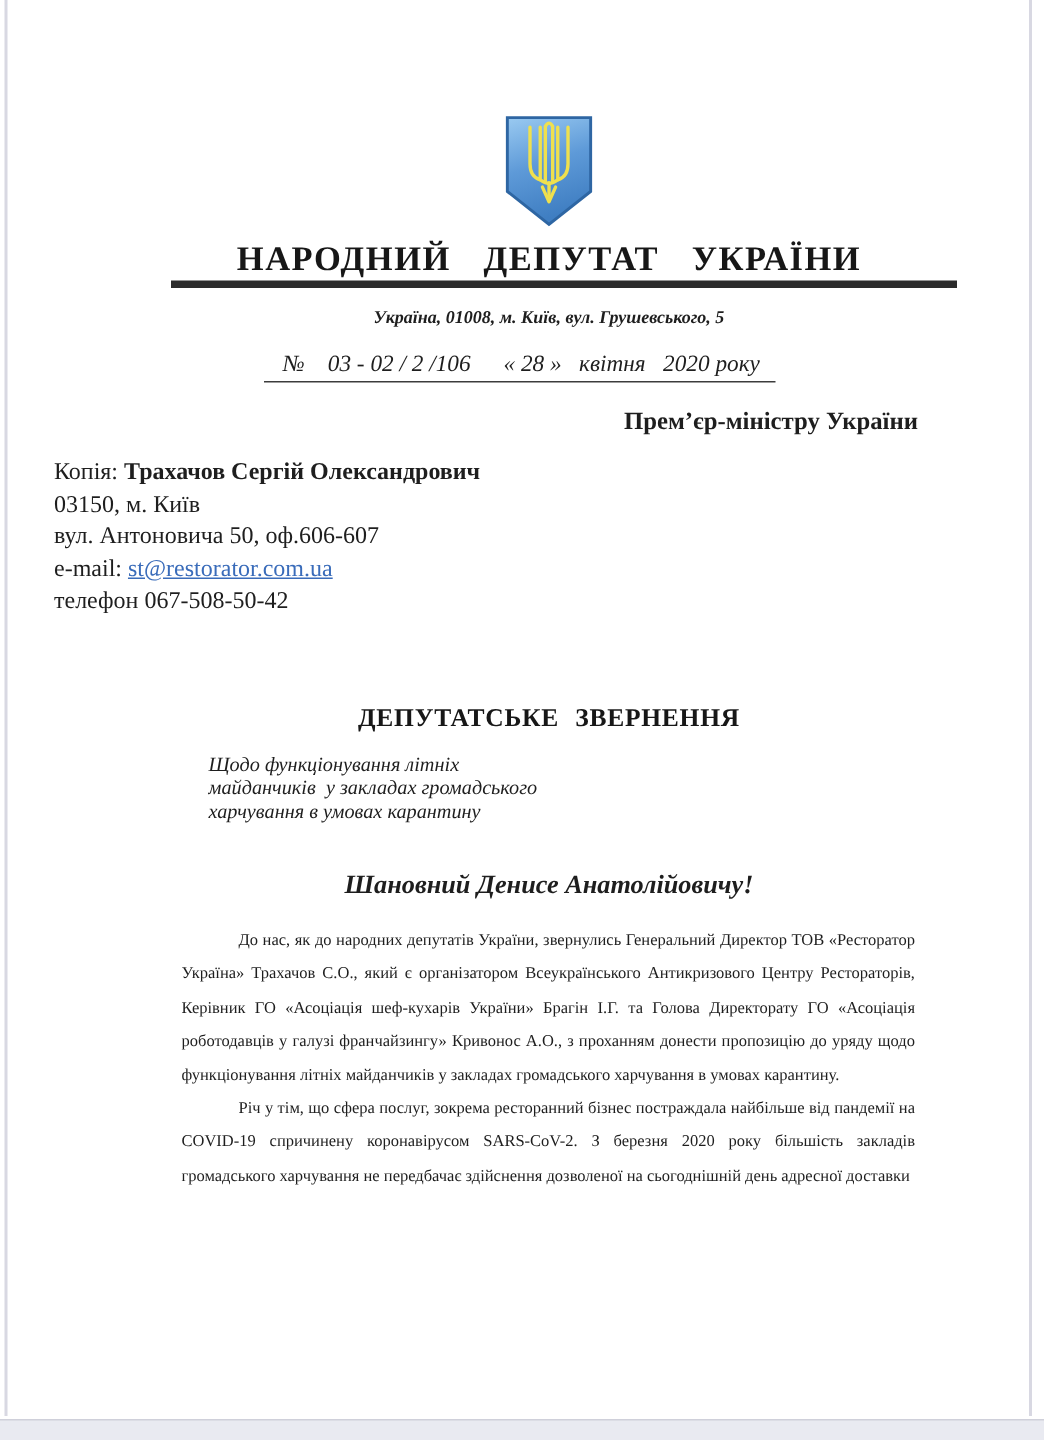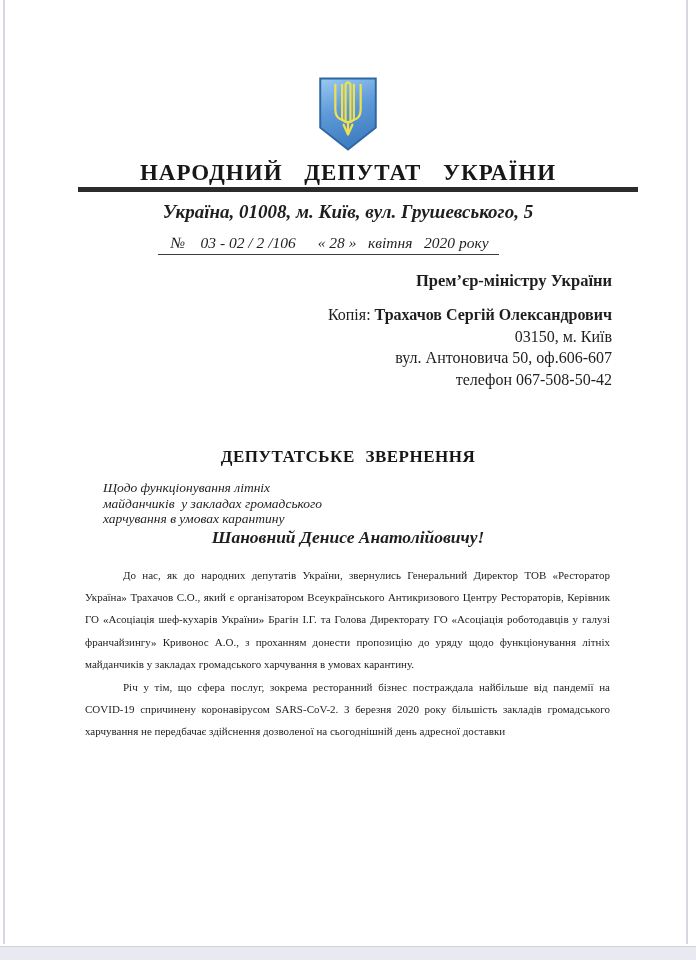--- a/index.html
+++ b/index.html
@@ -6,20 +6,21 @@
   html, body { background: #ffffff; }
   .page {
     position: relative;
     width: 696px;
     height: 960px;
     margin: 0 auto;
     background: #ffffff;
     overflow: hidden;
     font-family: "Liberation Serif", serif;
     color: #1e1e1e;
+    padding-left: 36px;
   }
   .edge { position: absolute; top: 0; width: 2px; height: 944px; background: #d8d8e2; }
   .edge.left  { left: 3px; }
   .edge.right { left: 686px; }
   .bottom-strip {
     position: absolute; left: 0; bottom: 0; width: 100%; height: 14px;
     background: #e9eaf1; border-top: 1px solid #cfd0da;
   }
 
   .crest-wrap { margin-top: 76px; text-align: center; height: 76px; }
@@ -37,21 +38,21 @@
   }
   .rule-double {
     margin: 1px 58px 0 78px;
     height: 3px;
     border-top: 3px solid #2b2b2b;
     border-bottom: 2px solid #2b2b2b;
   }
   .org-address {
     margin-top: 11px;
     text-align: center;
-    font-size: 19px;
+    font-size: 12px;
     font-weight: bold;
     font-style: italic;
     line-height: 17px;
   }
   .no-row {
     display: flex;
     justify-content: center;
     margin: 13px 110px 0 71px;
     font-size: 15.5px;
     font-style: italic;
@@ -65,21 +66,20 @@
   .addressee {
     width: fit-content;
     margin: 16px 84px 0 auto;
     text-align: center;
     font-size: 16.5px;
     font-weight: bold;
     line-height: 20px;
   }
   .copy-block {
     margin: 13px 84px 0 0;
-    text-align: right;
     font-size: 16px;
     line-height: 21.5px;
   }
   .copy-block .bold { font-weight: bold; }
   .email-link { color: #3a6cba; text-decoration: underline; cursor: pointer; }
 
   .doc-title {
     margin-top: 56px;
     text-align: center;
     font-size: 17px;
@@ -91,20 +91,21 @@
   }
   .subject {
     margin: 13px 0 0 103px;
     width: 300px;
     font-size: 13.5px;
     font-style: italic;
     line-height: 15.5px;
     white-space: pre-wrap;
   }
   .salutation {
+    margin-top: 31px;
     text-align: center;
     font-size: 17.5px;
     font-weight: bold;
     font-style: italic;
     line-height: 21px;
   }
   .body-text { margin: 16px 86px 0 85px; }
   .body-text p {
     font-size: 11px;
     line-height: 22.4px;
@@ -150,20 +151,21 @@
   </div>
 
   <div class="addressee">
     <div>Прем’єр-міністру України</div>
   </div>
 
   <div class="copy-block">
     <div><span>Копія:</span> <span class="bold">Трахачов Сергій Олександрович</span></div>
     <div>03150, м. Київ</div>
     <div>вул. Антоновича 50, оф.606-607</div>
+    <div><span>e-mail:</span> <span class="email-link">st@restorator.com.ua</span></div>
     <div>телефон 067-508-50-42</div>
   </div>
 
   <div class="doc-title">ДЕПУТАТСЬКЕ ЗВЕРНЕННЯ</div>
 
   <div class="subject">Щодо функціонування літніх
 майданчиків  у закладах громадського
 харчування в умовах карантину</div>
 
   <div class="salutation">Шановний Денисе Анатолійовичу!</div>

